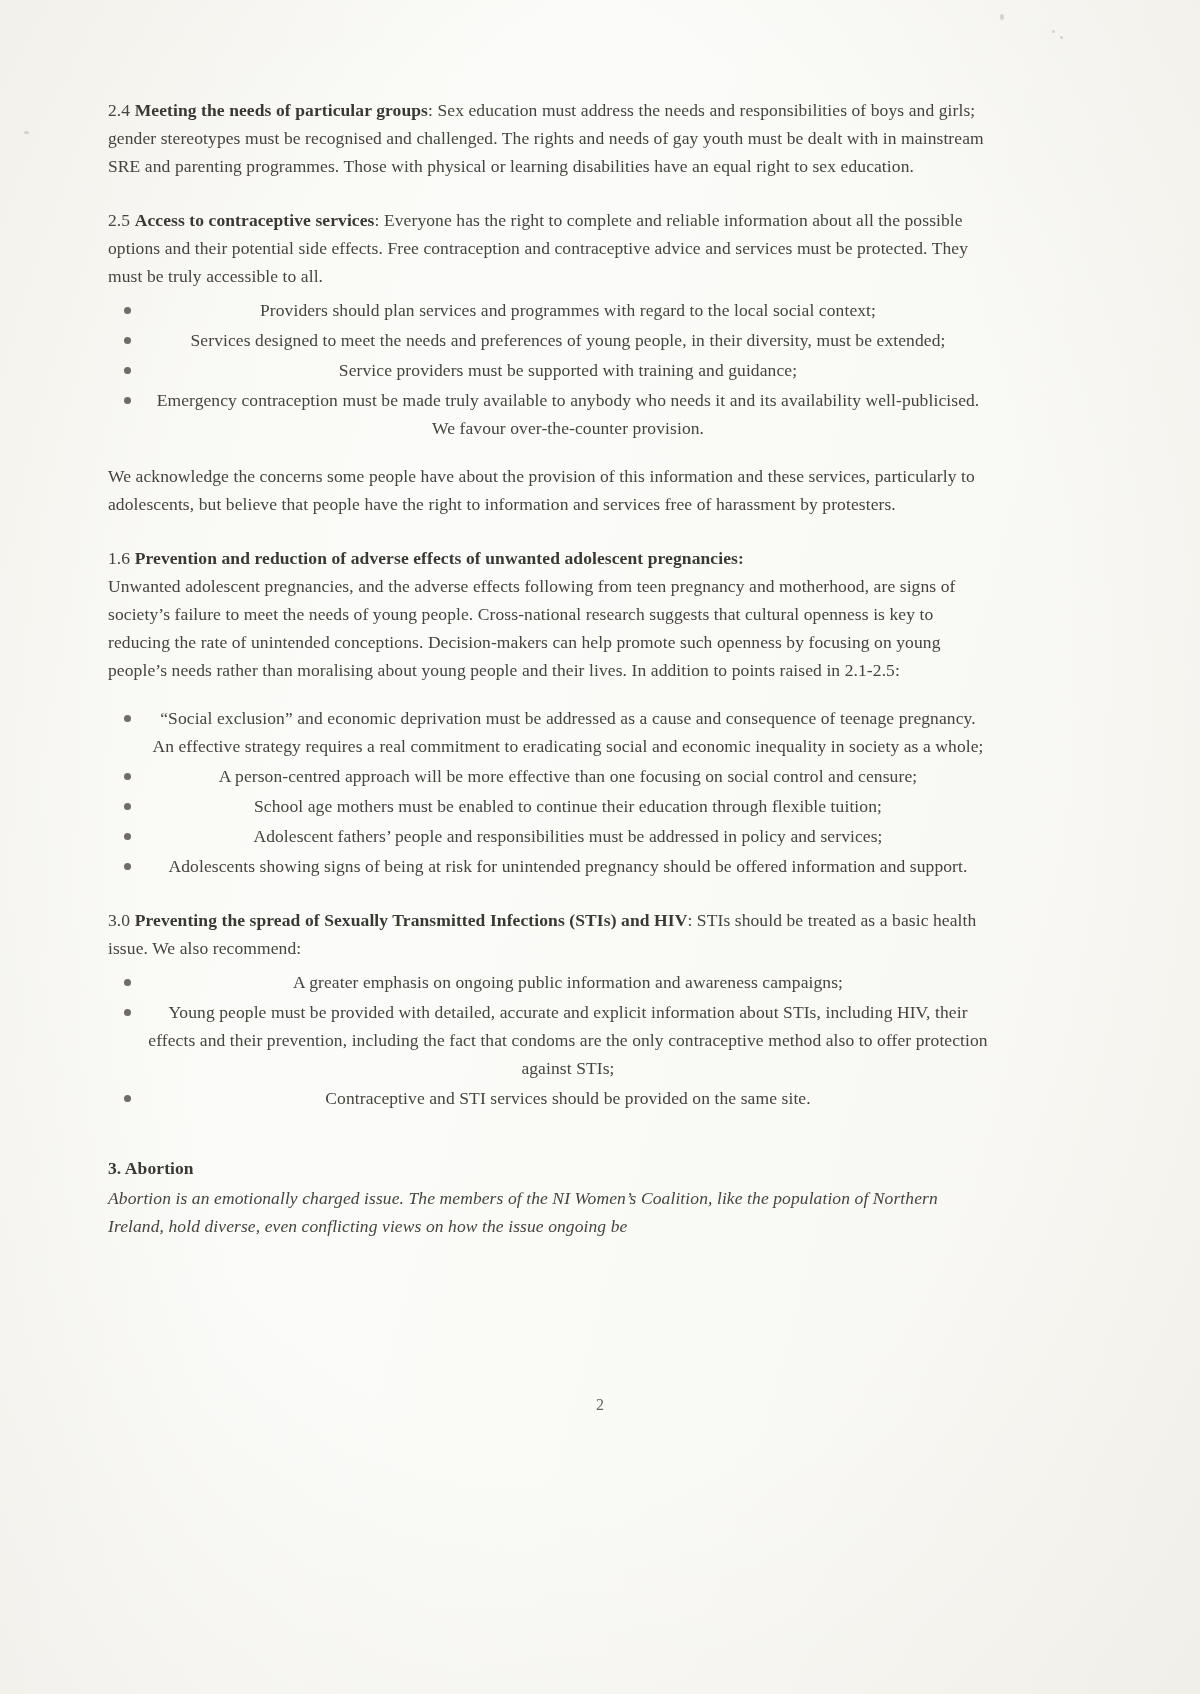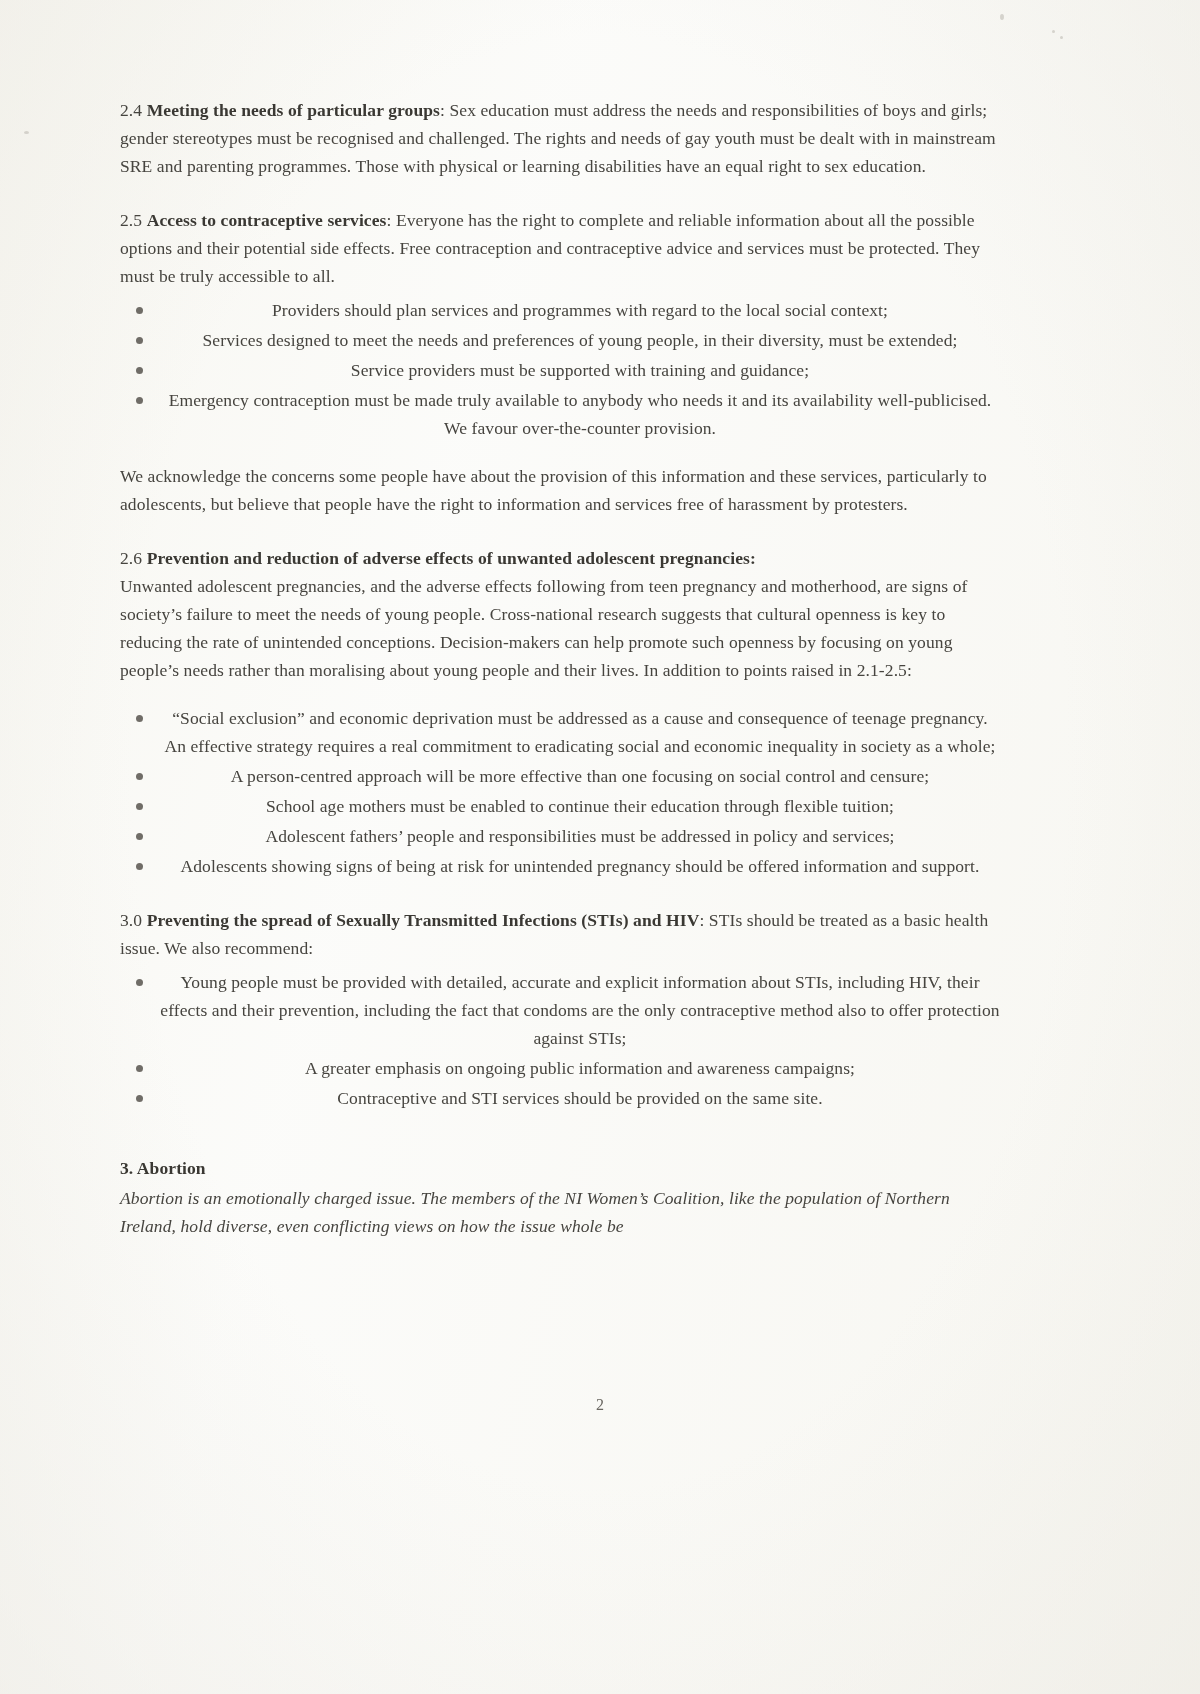--- a/index.html
+++ b/index.html
@@ -28,21 +28,21 @@
     pointer-events: none;
   }
   .speck {
     position: absolute;
     background: #b9b6ae;
     border-radius: 50%;
     opacity: .55;
   }
   .content {
     position: absolute;
-    left: 120px;
+    left: 108px;
     top: 96px;
     width: 880px;
     color: #46443f;
     font-size: 17.5px;
     line-height: 28px;
     letter-spacing: 0.1px;
     filter: blur(0.18px);
     font-family: Liberation Serif, serif;
   }
   p {
@@ -127,47 +127,47 @@
     <ul class="bullets">
       <li><span>Providers should plan services and programmes with regard to the local social context;</span></li>
       <li><span>Services designed to meet the needs and preferences of young people, in their diversity, must be extended;</span></li>
       <li><span>Service providers must be supported with training and guidance;</span></li>
       <li><span>Emergency contraception must be made truly available to anybody who needs it and its availability well-publicised.  We favour over-the-counter provision.</span></li>
     </ul>
 
     <p class="para">We acknowledge the concerns some people have about the provision of this information and these services, particularly to adolescents, but believe that people have the right to information and services free of harassment by protesters.</p>
 
     <p class="para tight">
-      <span>2.6</span>
+      <span>1.6</span>
       <b>Prevention and reduction of adverse effects of unwanted adolescent pregnancies:</b><br>
       <span>Unwanted adolescent pregnancies, and the adverse effects following from teen pregnancy and motherhood, are signs of society’s failure to meet the needs of young people.  Cross-national research suggests that cultural openness is key to reducing the rate of unintended conceptions. Decision-makers can help promote such openness by focusing on young people’s needs rather than moralising about young people and their lives.  In addition to points raised in 2.1-2.5:</span>
     </p>
     <div class="spacer-sm"></div>
     <ul class="bullets">
       <li><span>“Social exclusion” and economic deprivation must be addressed as a cause and consequence of teenage pregnancy.  An effective strategy requires a real commitment to eradicating social and economic inequality in society as a whole;</span></li>
       <li><span>A person-centred approach will be more effective than one focusing on social control and censure;</span></li>
       <li><span>School age mothers must be enabled to continue their education through flexible tuition;</span></li>
       <li><span>Adolescent fathers’ people and responsibilities must be addressed in policy and services;</span></li>
       <li><span>Adolescents showing signs of being at risk for unintended pregnancy should be offered information and support.</span></li>
     </ul>
 
     <p class="para tight">
       <span>3.0</span>
       <b>Preventing the spread of Sexually Transmitted Infections (STIs) and HIV</b><span>:  STIs should be treated as a basic health issue.  We also recommend:</span>
     </p>
     <ul class="bullets">
+      <li><span>A greater emphasis on ongoing public information and awareness campaigns;</span></li>
       <li><span>Young people must be provided with detailed, accurate and explicit information about STIs, including HIV, their effects and their prevention, including the fact that condoms are the only contraceptive method also to offer protection against STIs;</span></li>
-      <li><span>A greater emphasis on ongoing public information and awareness campaigns;</span></li>
       <li><span>Contraceptive and STI services should be provided on the same site.</span></li>
     </ul>
 
     <div class="spacer-md"></div>
 
     <p class="section-head">
       <span>3.</span>
       <span>Abortion</span>
     </p>
-    <p class="para italic">Abortion is an emotionally charged issue.  The members of the NI Women’s Coalition, like the population of Northern Ireland, hold diverse, even conflicting views on how the issue whole be</p>
+    <p class="para italic">Abortion is an emotionally charged issue.  The members of the NI Women’s Coalition, like the population of Northern Ireland, hold diverse, even conflicting views on how the issue ongoing be</p>
 
   </div>
 
   <div class="page-number">2</div>
 </div>
 
 </body></html>

